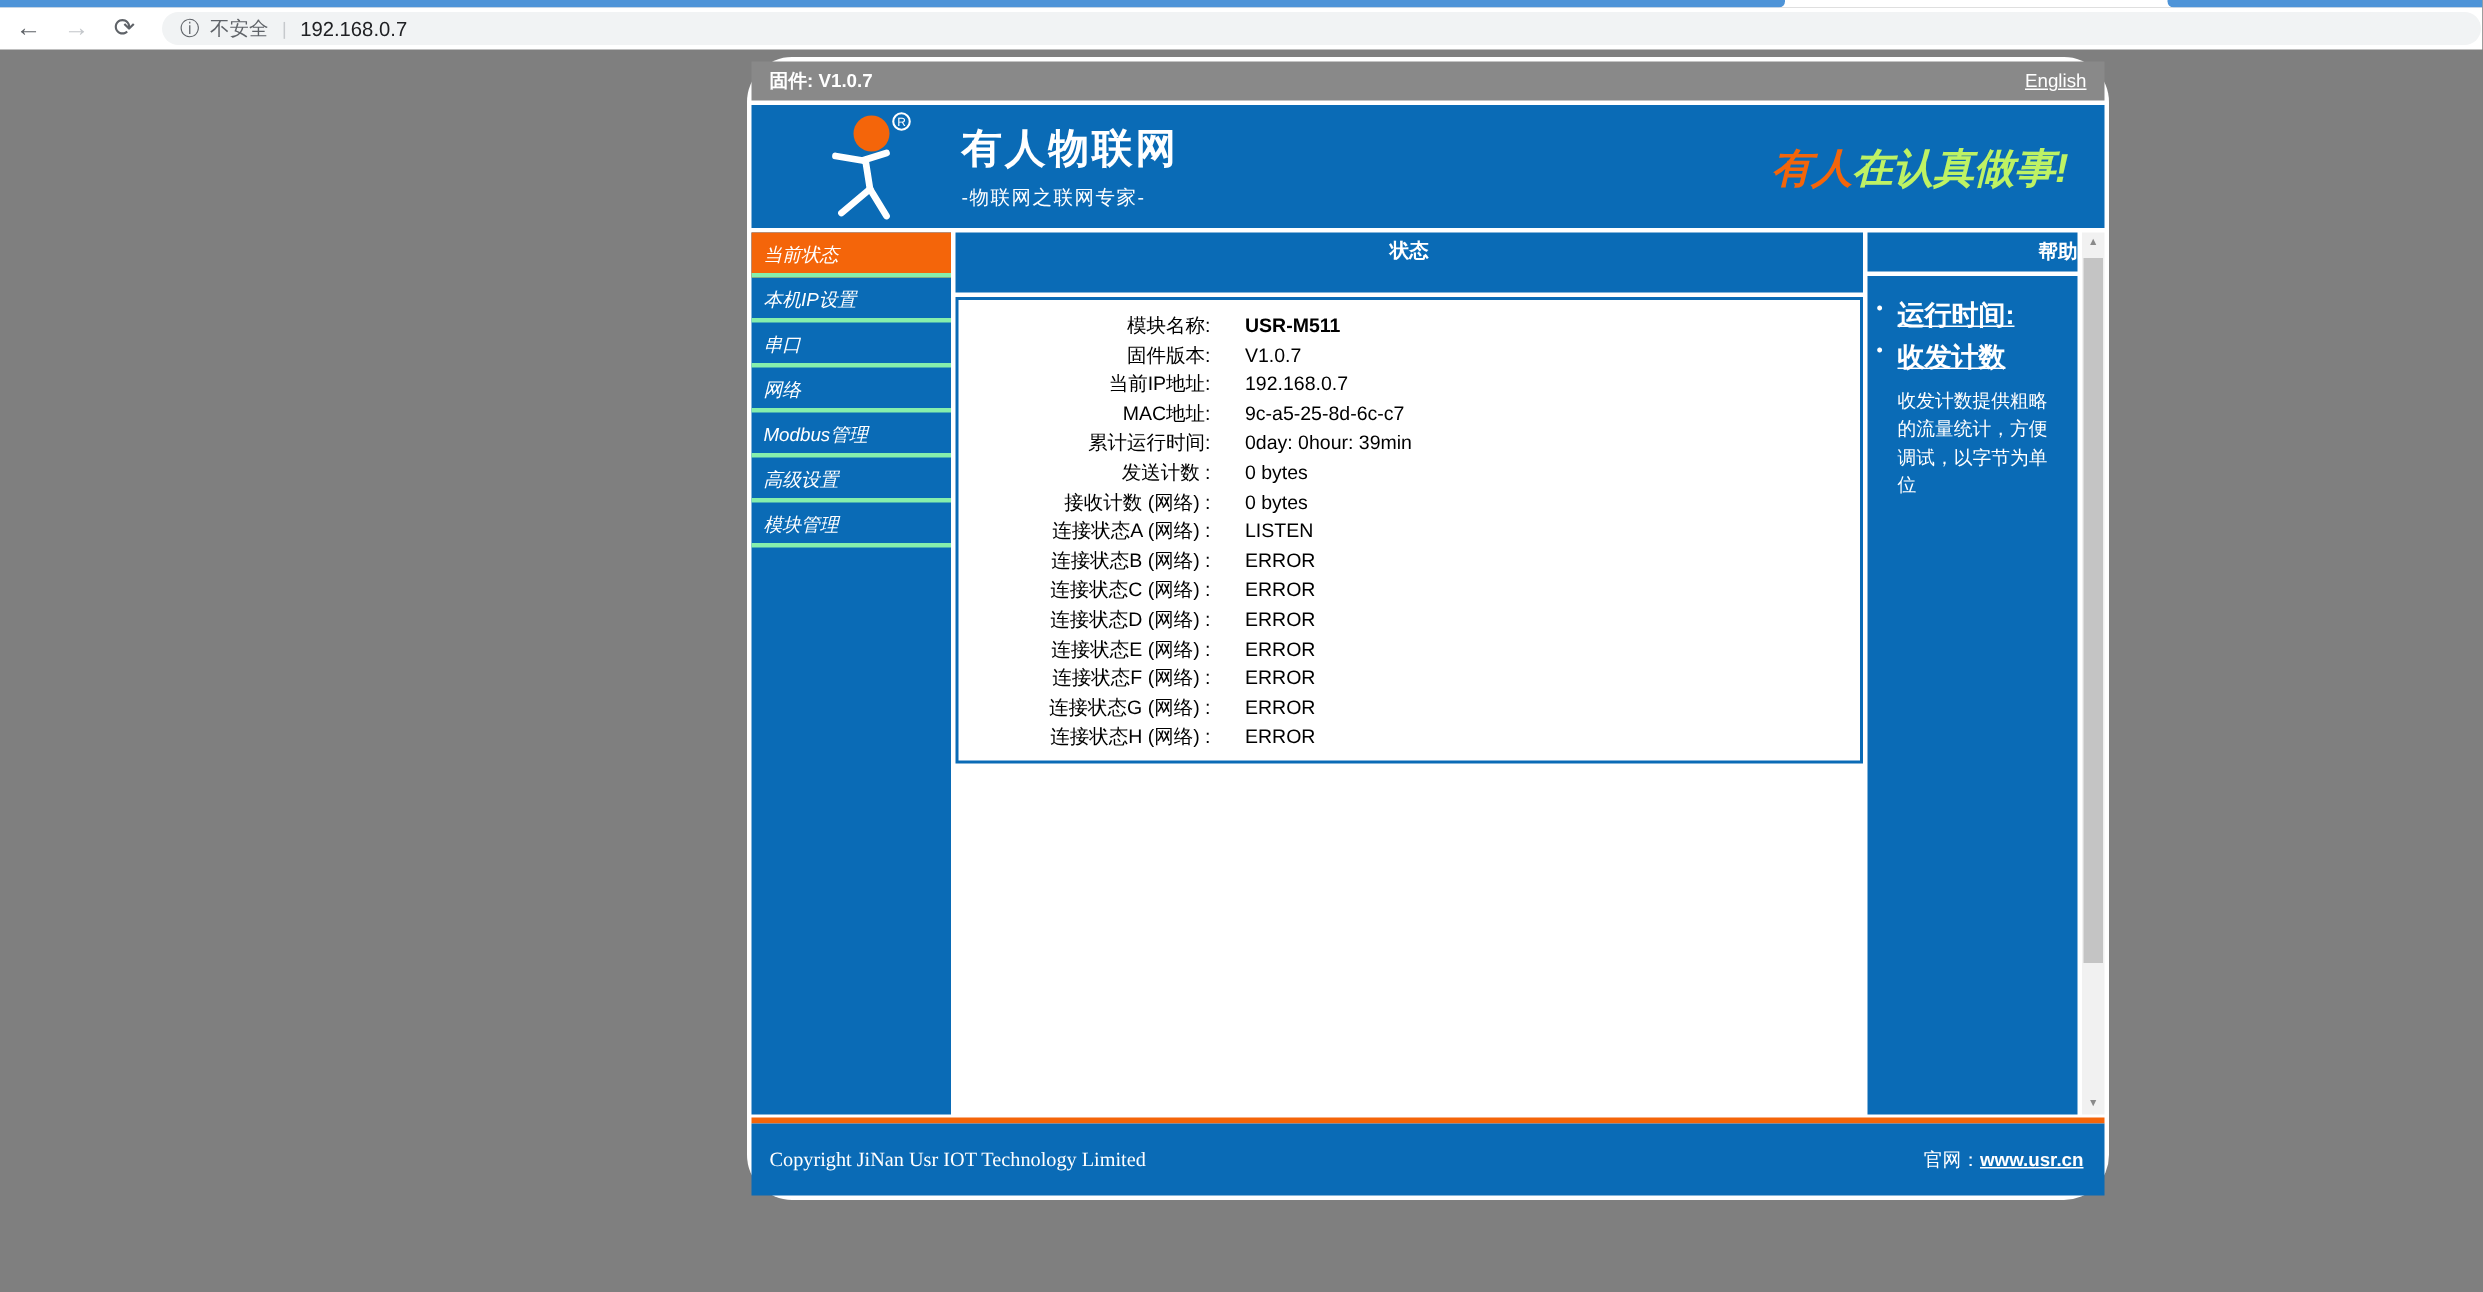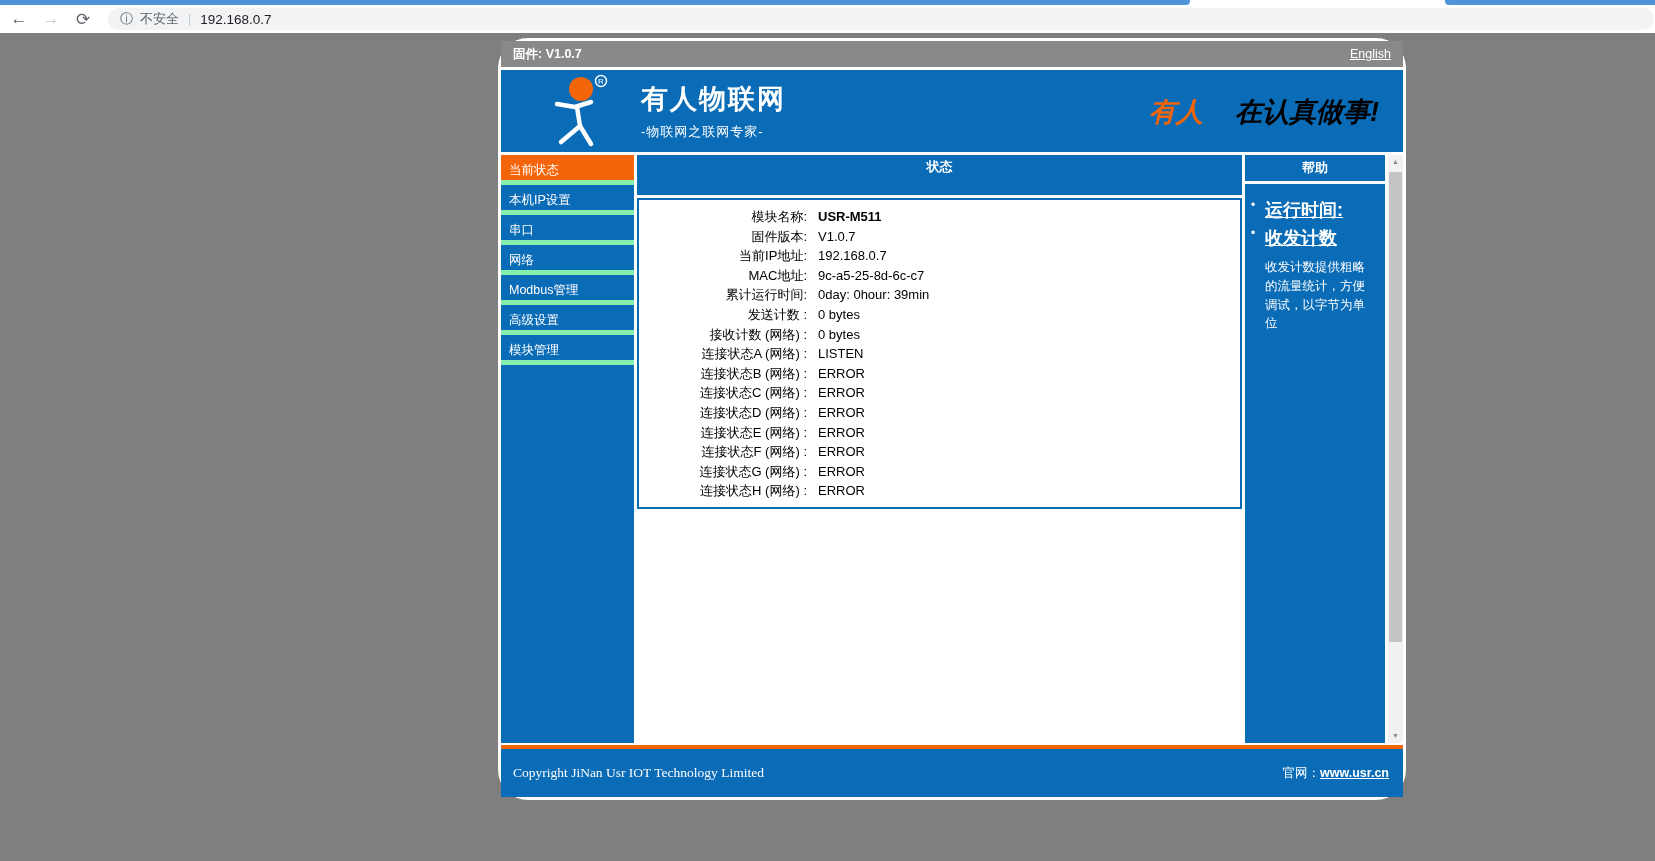--- a/index.html
+++ b/index.html
@@ -28,40 +28,40 @@
   .topbar .fw { color:#ffffff; font-size:12.5px; font-weight:bold; }
   .topbar a.eng { color:#ffffff; font-size:12.5px; text-decoration:underline; cursor:pointer; }
 
   .banner { margin-top:3px; height:82px; background:#0a6bb6; position:relative; display:flex; align-items:center; }
   .logo { margin-left:46px; width:66px; height:74px; position:relative; flex:0 0 auto; }
   .brand { margin-left:28px; color:#fff; }
   .brand .t { font-size:27px; font-weight:bold; letter-spacing:2px; }
   .brand .s { font-size:13px; margin-top:6px; letter-spacing:1px; }
   .slogan { position:absolute; right:24px; top:24px; font-size:27px; font-weight:bold; font-style:italic; white-space:nowrap; }
   .slogan .o { color:#f4650a; }
-  .slogan .w { color:#000000;margin-left:32px; }
+  .slogan .w { color:#bef264; }
 
   .content { margin-top:3px; height:588px; display:flex; }
   
   .nav { width:133px; background:#0a6bb6; flex:0 0 auto; }
-  .nav .item { height:30px; line-height:30px; color:#fff; font-size:12.5px; padding-left:8px; border-bottom:5px solid #86efac; cursor:pointer; }
+  .nav .item { height:30px; line-height:30px; color:#fff; font-size:12.5px; padding-left:8px; border-bottom:3px solid #86efac; cursor:pointer;font-style:italic; }
   .nav .item.active { background:#f4650a; }
 
   
   .main { flex:1 1 auto; margin:0 3px; display:flex; flex-direction:column; }
   .panel-head { height:40px; background:#0a6bb6; color:#fff; font-size:13px; font-weight:bold; text-align:center; line-height:24px; }
   .status-box { margin-top:3px; border:2px solid #0a6bb6; background:#fff; padding:7px 0 6px 0; }
-  .srow { display:grid; grid-template-columns:168px 1fr; column-gap:11px; height:19.6px; line-height:19.6px; font-size:13px; color:#000; }
+  .srow { display:grid; grid-template-columns:168px 1fr; column-gap:23px; height:19.6px; line-height:19.6px; font-size:13px; color:#000; }
   .srow .lbl { text-align:right; }
   .srow .val { text-align:left; }
   .srow .val.bold { font-weight:bold; }
 
   
   .help { width:140px; flex:0 0 auto; display:flex; flex-direction:column; }
-  .help-head { height:26px; background:#0a6bb6; color:#fff; font-size:13px; font-weight:bold; text-align:center; line-height:26px; }
+  .help-head { height:26px; background:#0a6bb6; color:#fff; font-size:13px; font-weight:bold; text-align:right; line-height:26px; }
   .help-body { margin-top:3px; background:#0a6bb6; flex:1 1 auto; color:#fff; padding:14px 8px 0 6px; }
   .hitem { display:flex; margin-bottom:4px; }
   .hitem .dot { width:14px; flex:0 0 auto; font-size:12px; }
   .hitem .hh { font-size:18px; font-weight:bold;text-decoration:underline; }
   .hbody { margin:8px 0 14px 14px; font-size:12.5px; line-height:1.5; }
 
   
   .sbar { width:15px; flex:0 0 auto; margin-left:3px; background:#f1f1f1; position:relative; }
   .sbtn { position:absolute; left:0; width:15px; height:14px; color:#8a8a8a; font-size:7px; text-align:center; line-height:14px; cursor:pointer; }
   .sbtn.up { top:0; } .sbtn.down { bottom:0; }

